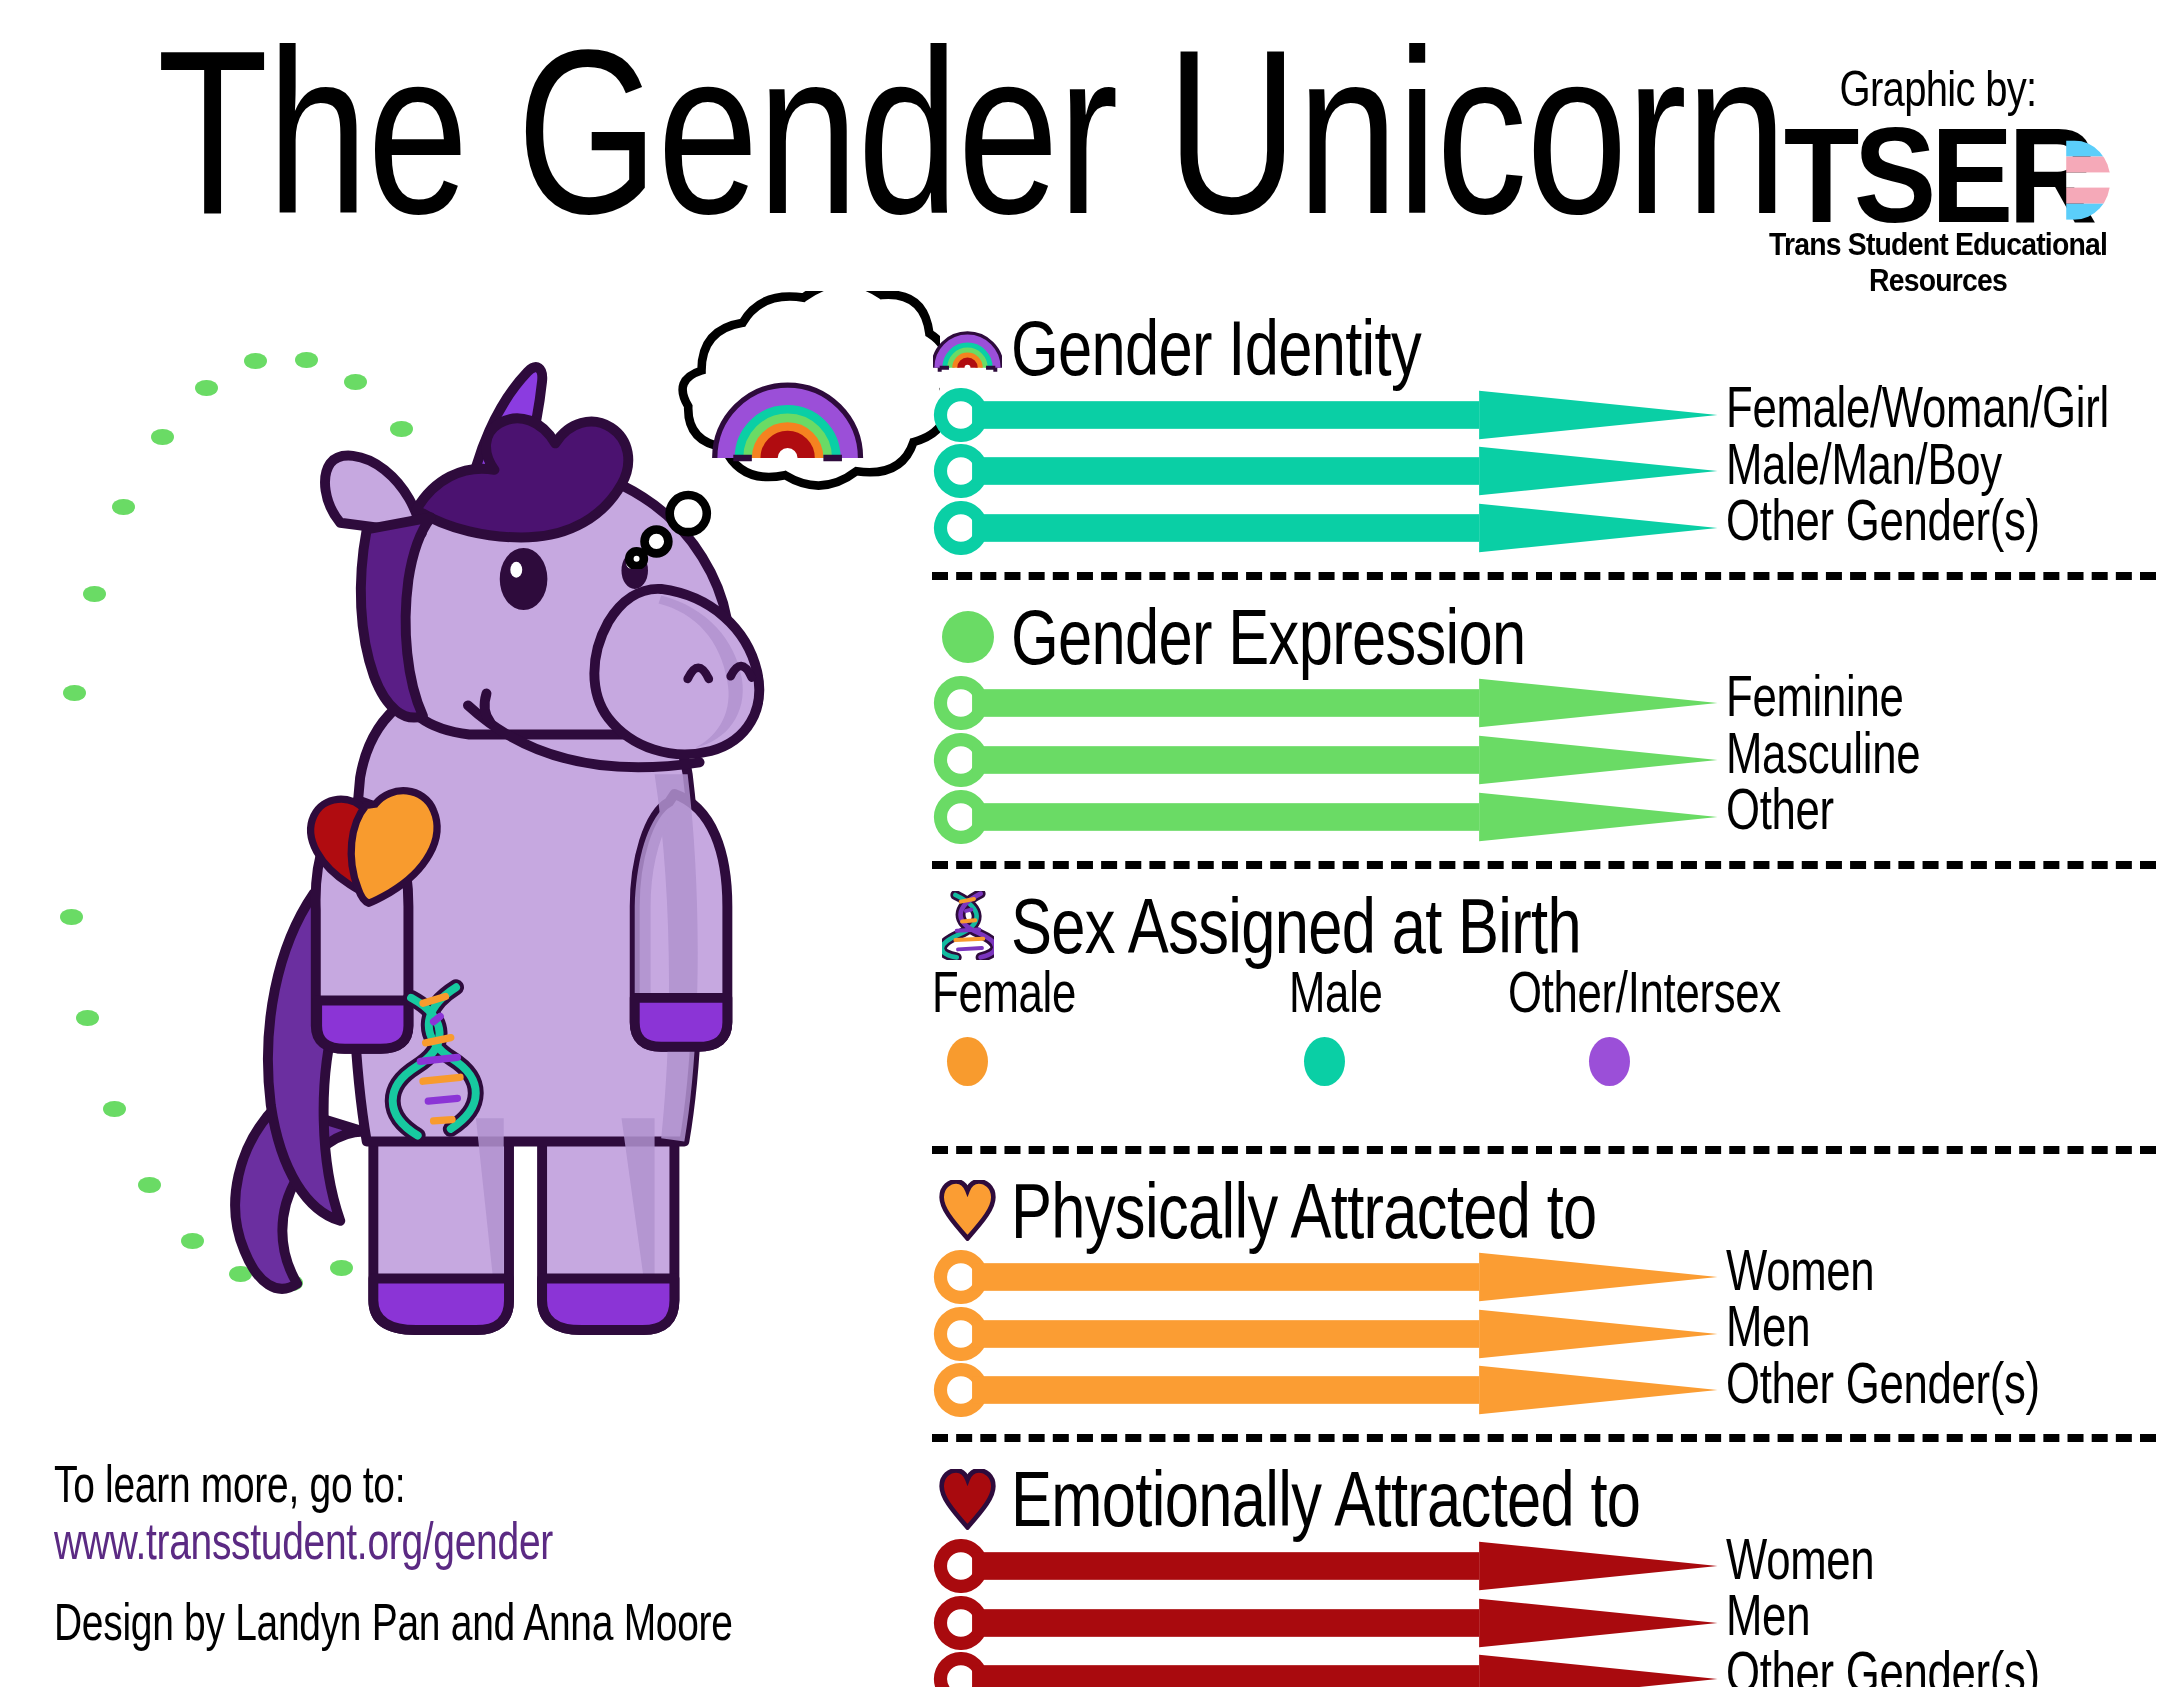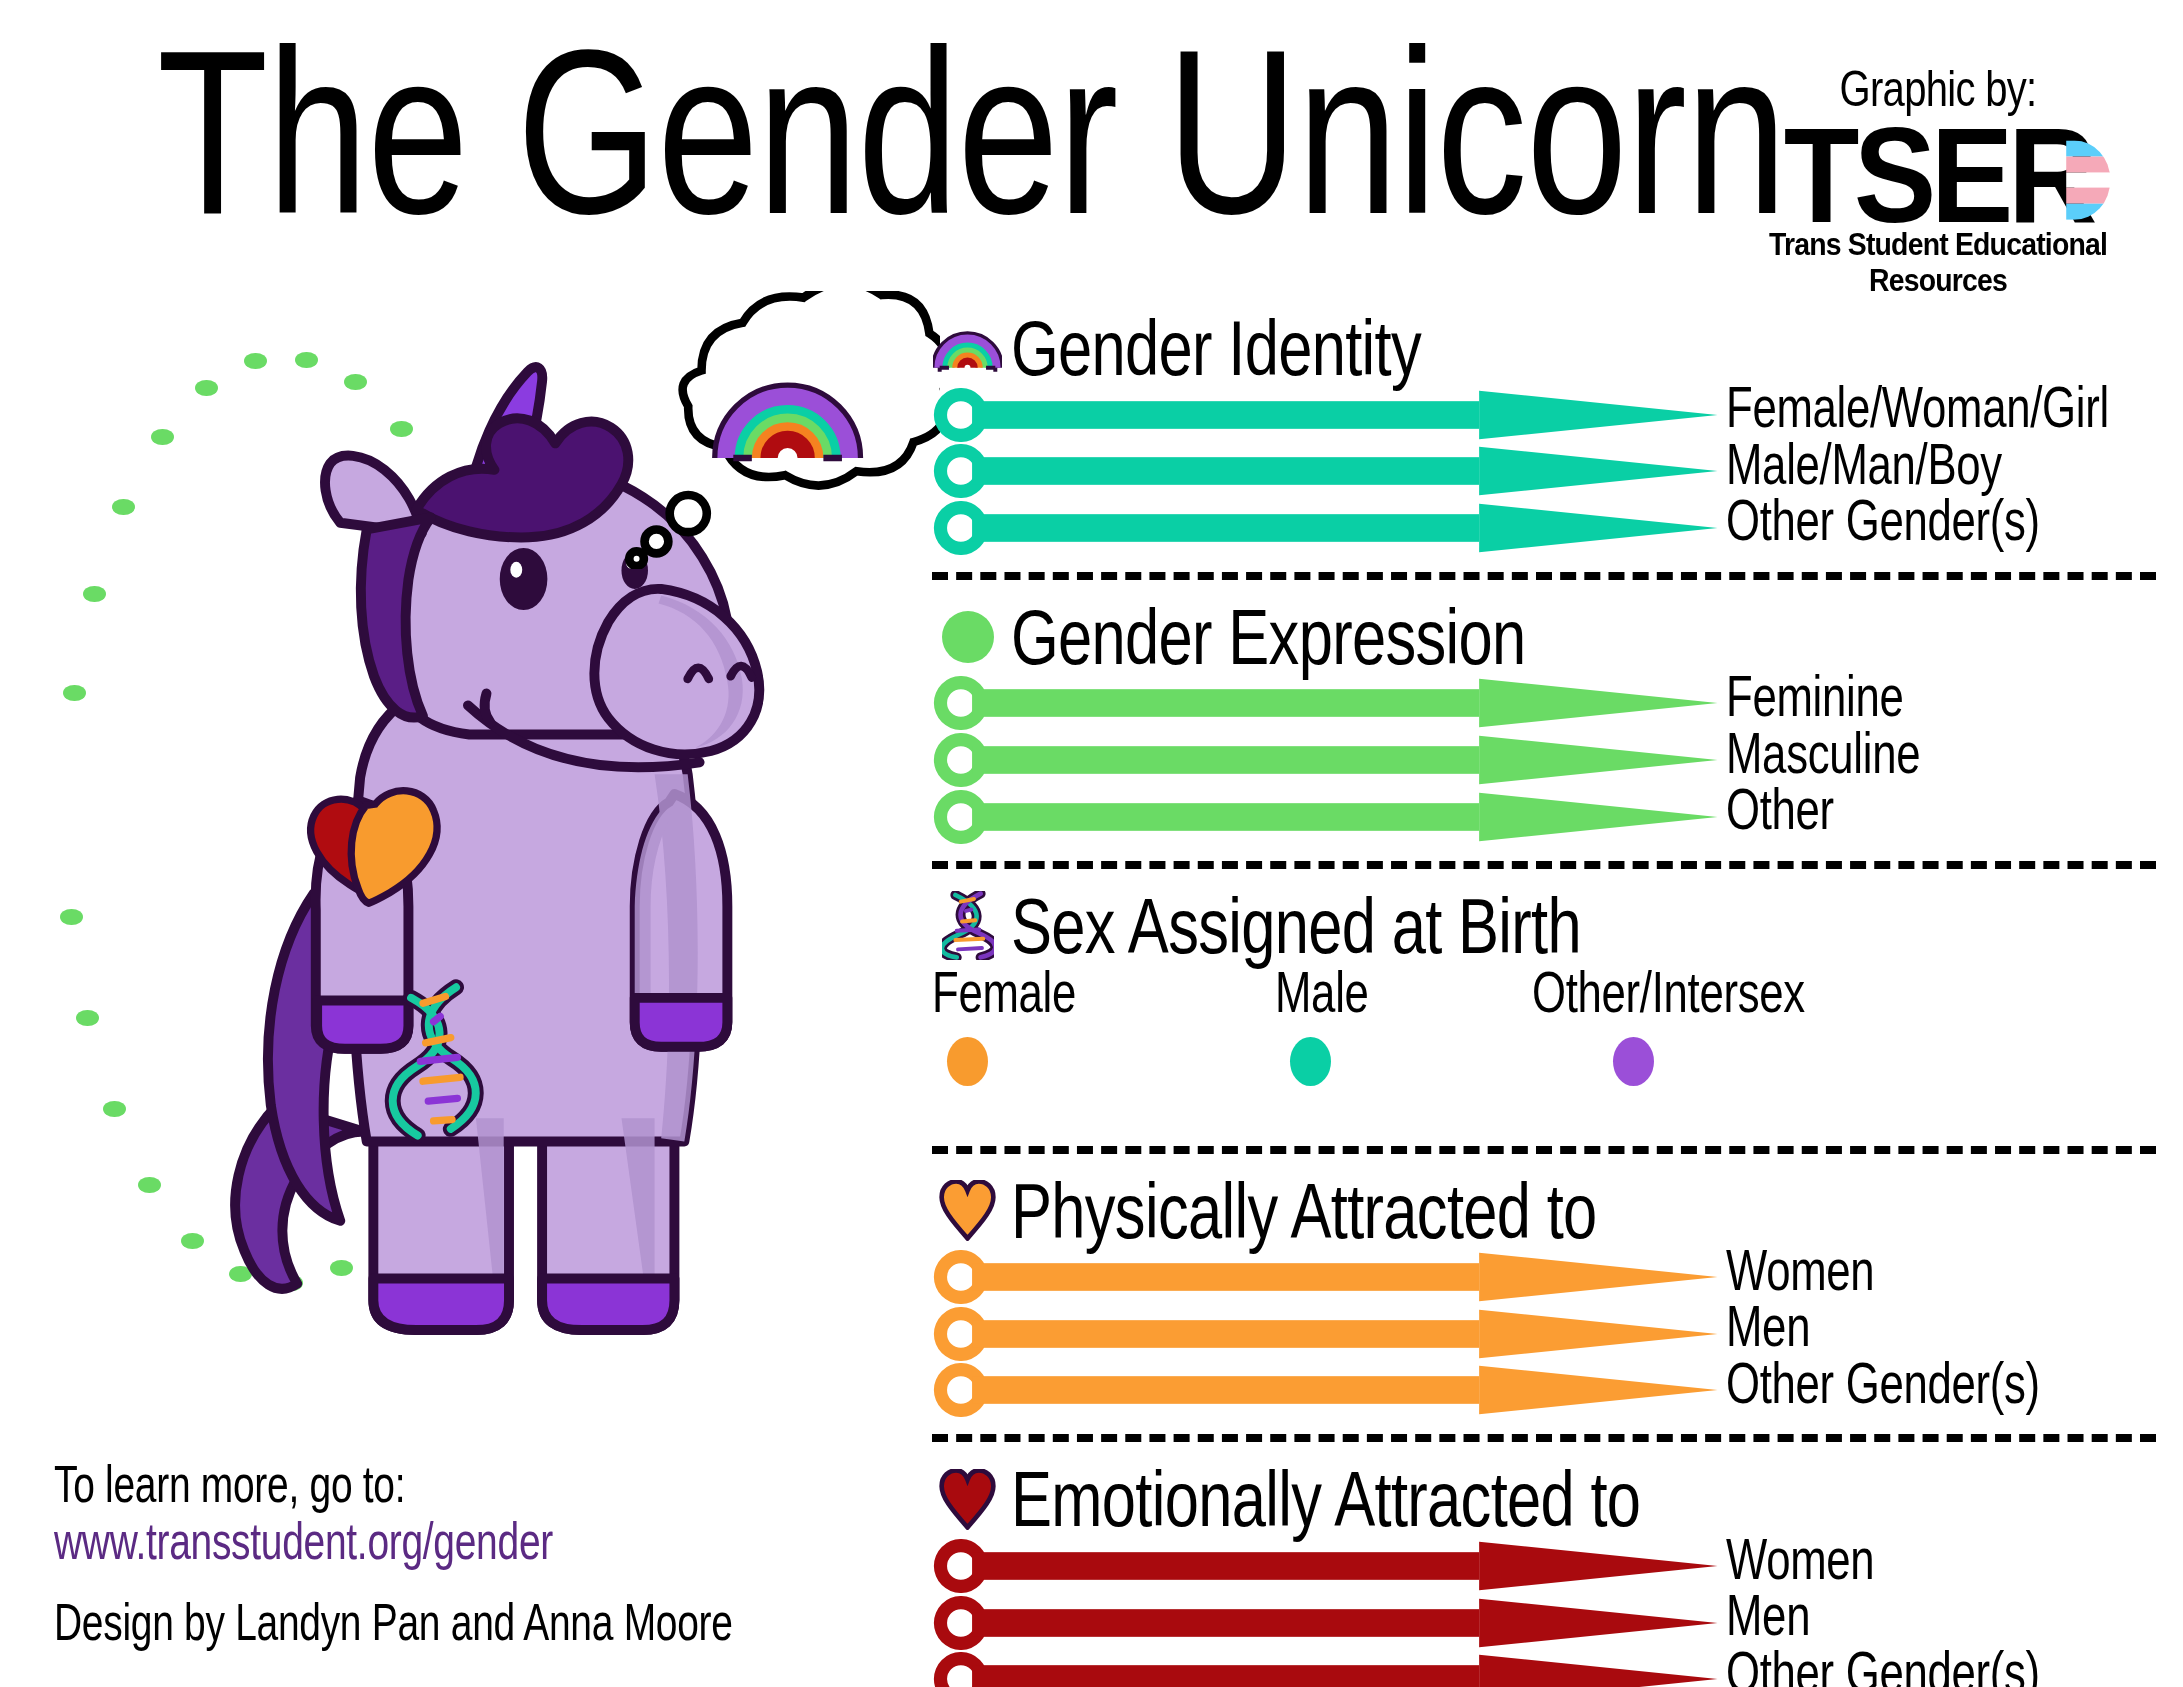--- a/index.html
+++ b/index.html
@@ -346,25 +346,25 @@
           </g>
         </svg>
       </span>
       <span class="hand sec-title">Sex Assigned at Birth</span>
     </div>
     <div class="sab-cols">
       <div class="sab-col" style="left:0px;">
         <div class="hand sab-lab">Female</div>
         <div class="sab-dot" style="background:#F89B2E;margin-left:14.6px;"></div>
       </div>
-      <div class="sab-col" style="left:343px;">
+      <div class="sab-col" style="left:357px;">
         <div class="hand sab-lab">Male</div>
         <div class="sab-dot" style="background:#0ACFA5;margin-left:14.6px;"></div>
       </div>
-      <div class="sab-col" style="left:600px;">
+      <div class="sab-col" style="left:576px;">
         <div class="hand sab-lab">Other/Intersex</div>
         <div class="sab-dot" style="background:#9B4FD8;margin-left:81px;"></div>
       </div>
     </div>
   </div>
 
   <div class="divider" style="margin-top:4px;"></div>
 
   <div class="section">
     <div class="sec-head">

